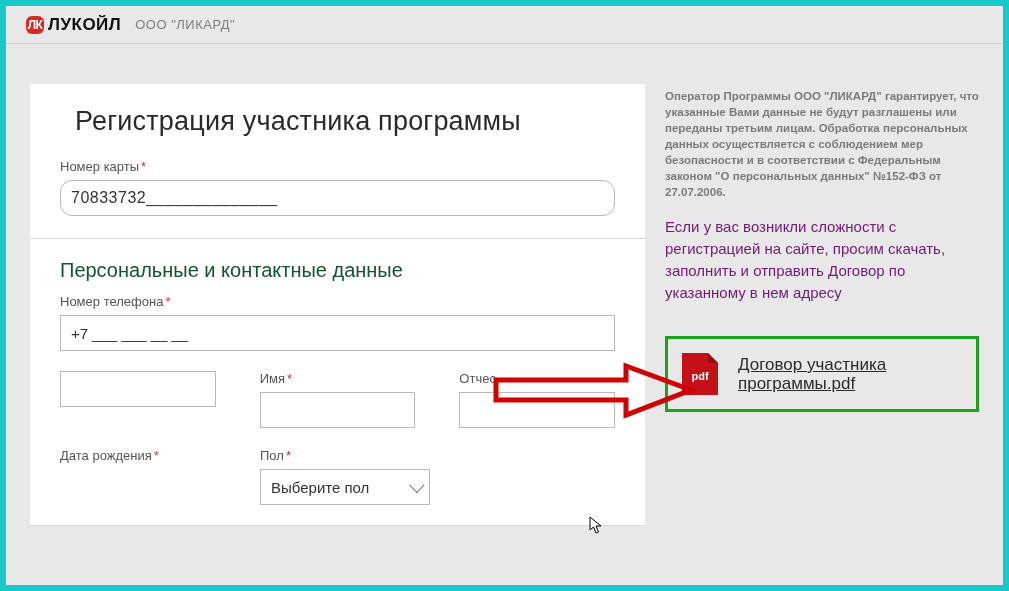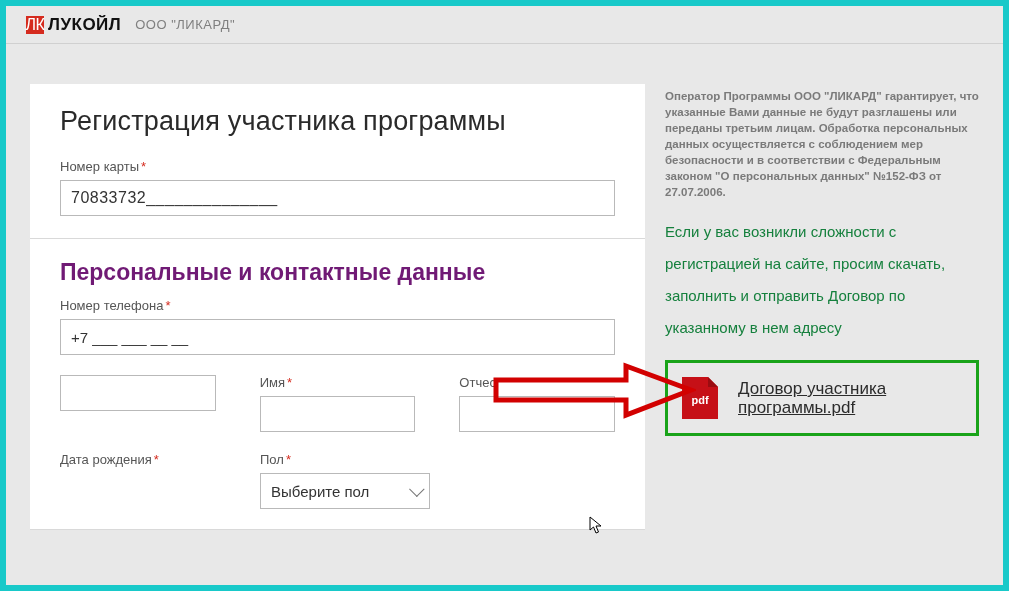--- a/index.html
+++ b/index.html
@@ -44,26 +44,27 @@
   .brand {
     display: flex;
     align-items: center;
     gap: 4px;
   }
   .brand-logo {
     width: 18px;
     height: 18px;
     background: var(--red);
     color: #fff;
-    font-size: 16px;
-    font-weight: normal;
+    font-size: 12px;
+    font-weight: bold;
     display: flex;
     align-items: center;
     justify-content: center;
     letter-spacing: -0.5px;
+    border-radius: 6px;
   }
   .brand-text {
     font-weight: 800;
     font-size: 17px;
     letter-spacing: 0.5px;
     color: #111;
   }
   .brand-sub {
     margin-left: 14px;
     font-size: 13px;
@@ -84,31 +85,31 @@
     padding: 22px 30px 0 30px;
   }
   .aside {
     flex: 1;
     background: var(--page-bg);
     padding-top: 4px;
   }
 
   
   h1.title {
-    margin: 0 0 22px 0;
+    margin: 0 0 22px 15px;
     font-size: 27px;
     font-weight: 300;
     color: #2a2a2a;
     letter-spacing: 0.2px;
   }
   h2.section {
     margin: 20px 0 12px 0;
-    font-size: 23px;
-    font-weight: 700;
-    color: #701a75;
+    font-size: 20px;
+    font-weight: 400;
+    color: #14532d;
   }
   .label {
     font-size: 13px;
     color: var(--label);
     margin-bottom: 6px;
     display: block;
   }
   .label .req {
     color: var(--red);
     margin-left: 2px;
@@ -130,21 +131,21 @@
     align-items: center;
     color: #555;
   }
   .row {
     display: flex;
     gap: 44px;
     margin-bottom: 20px;
   }
   .row .field { flex: 1; }
   .row.three .field { flex: 1; }
-  .field.card input { font-size: 16px; letter-spacing: 0.5px; }
+  .field.card input { font-size: 16px; letter-spacing: 0.5px; border-radius: 12px; }
   .hr {
     height: 1px;
     background: var(--hr);
     margin: 12px -30px 0 -30px;
   }
 
   
   .select-wrap {
     position: relative;
   }
@@ -168,24 +169,24 @@
   
   .disclaimer {
     font-size: 11.5px;
     line-height: 16px;
     font-weight: 700;
     color: #7a7a7a;
     margin: 0 0 16px 0;
   }
   .help {
     font-size: 15px;
-    line-height: 32px;
-    color: #15803d;
+    line-height: 22px;
+    color: #701a75;
     font-weight: 300;
-    margin-bottom: 16px;
+    margin-bottom: 32px;
   }
   .download-box {
     border: 3px solid var(--green-annot);
     padding: 14px;
     display: flex;
     align-items: center;
     gap: 20px;
     background: var(--page-bg);
   }
   .pdf-icon {

